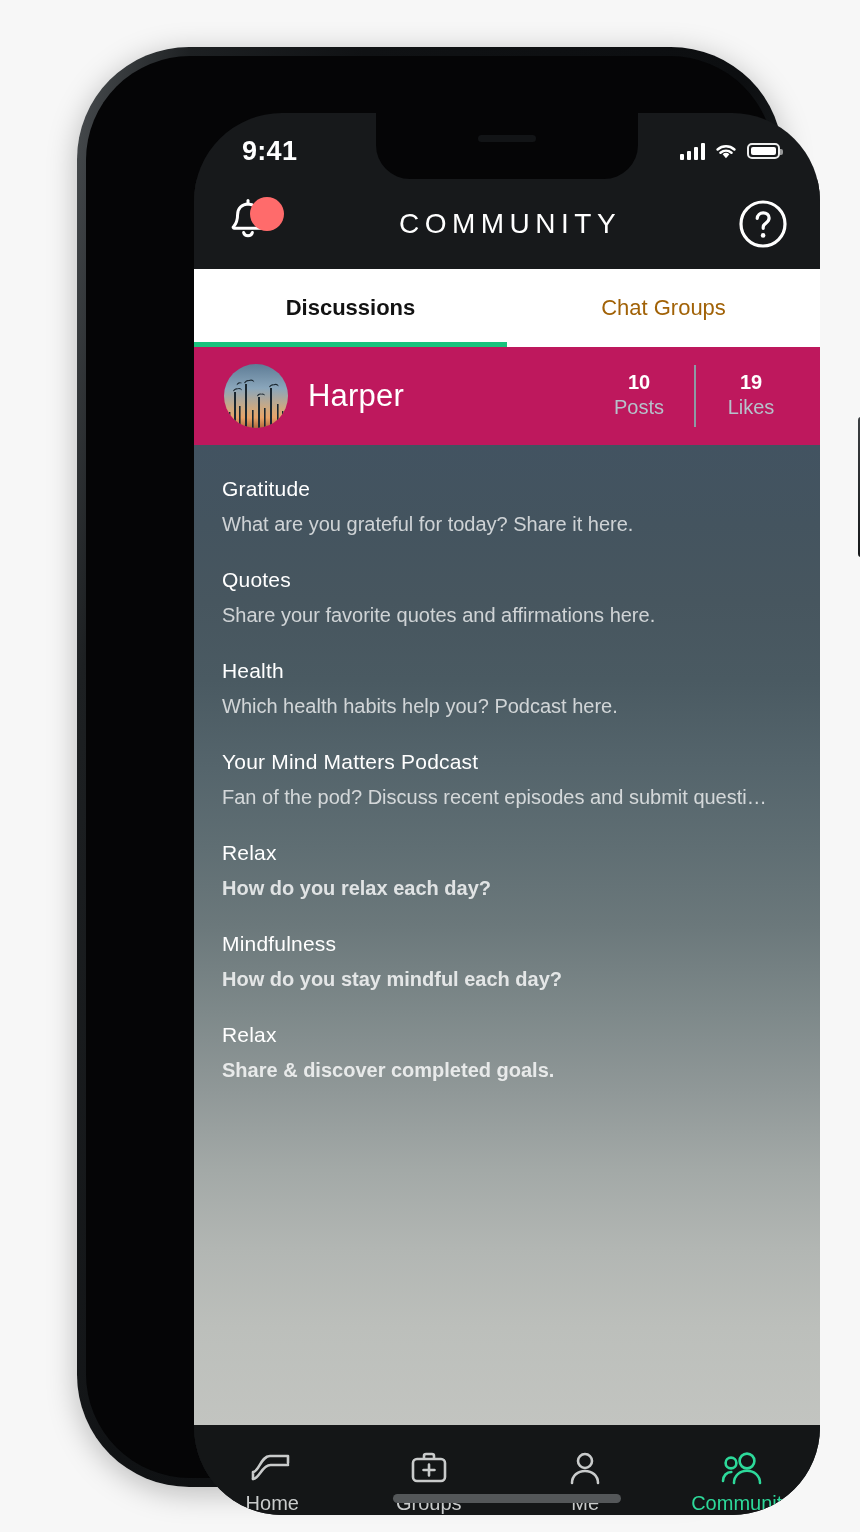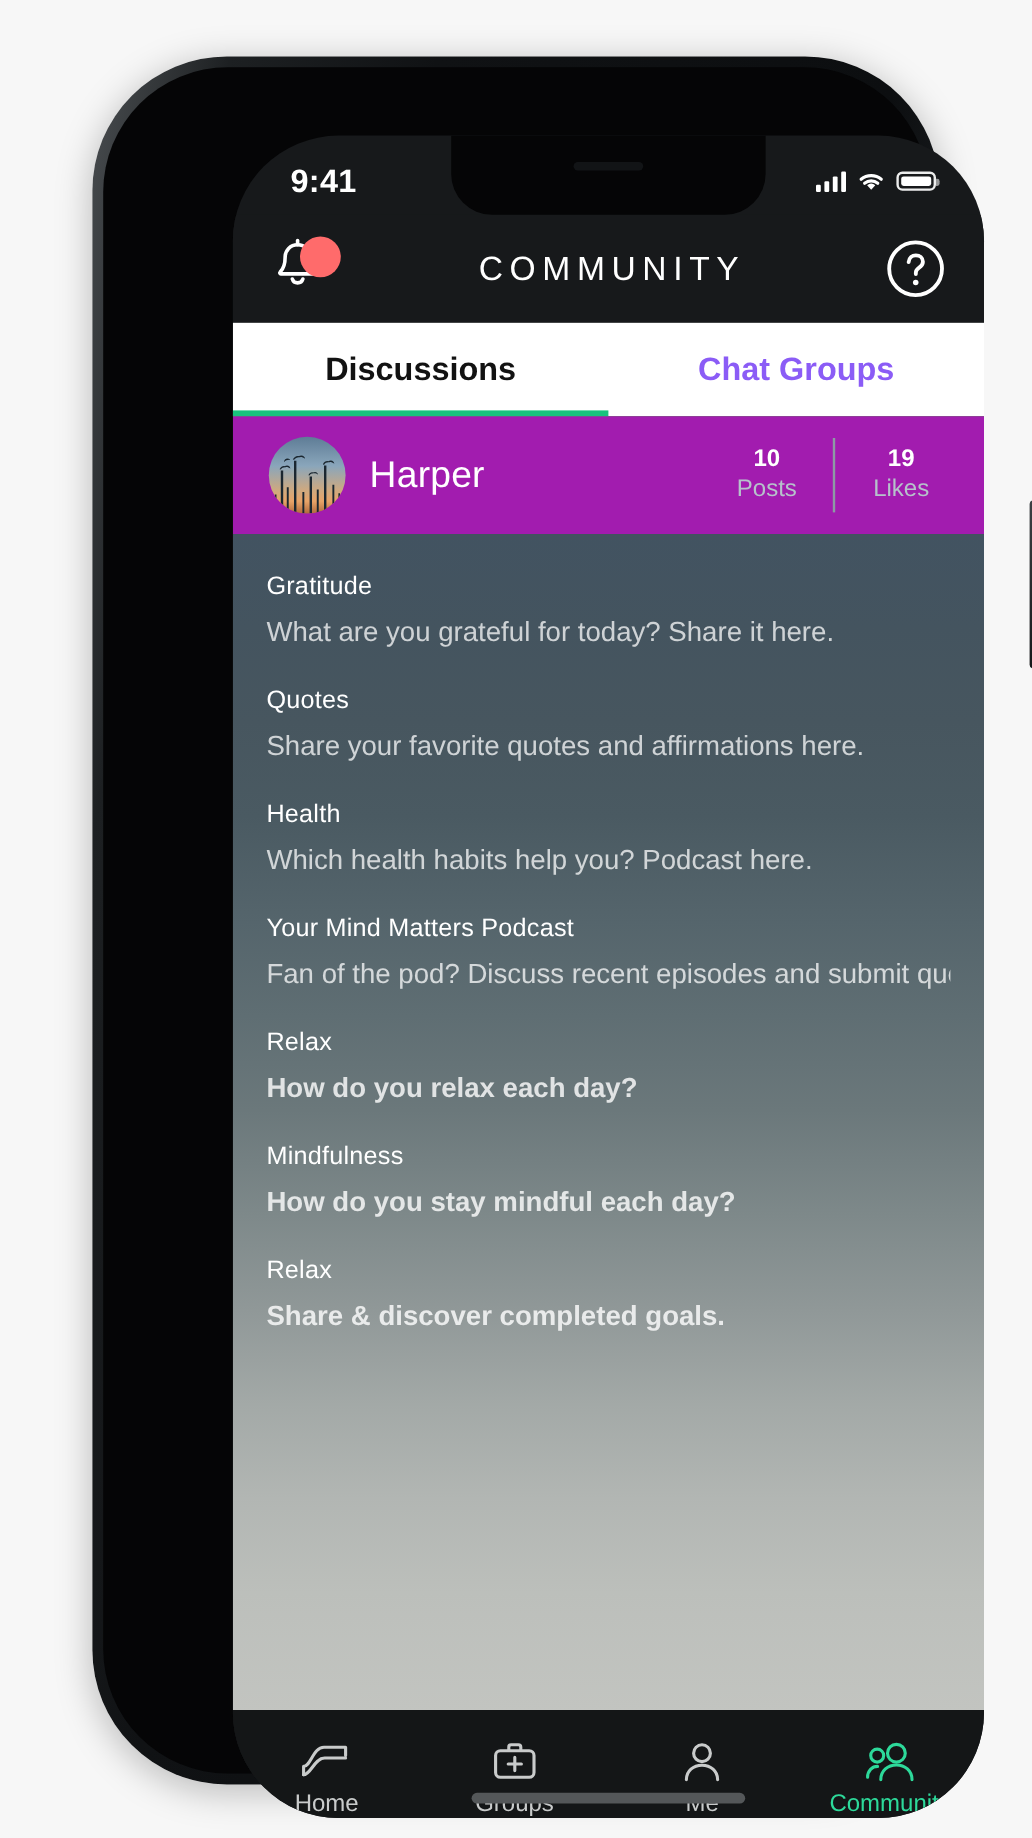--- a/index.html
+++ b/index.html
@@ -94,33 +94,33 @@
   }
   .help-ico { width:50px; height:50px; }
 
   
   .tabs {
     position:absolute; top:156px; left:0; width:626px; height:78px;
     background:#fff; display:flex;
   }
   .tab {
     flex:1; display:flex; align-items:center; justify-content:center;
-    font-size:27px; position:relative;
+    font-size:22px; position:relative;
   }
   .tab.active { color:#121212; font-weight:700; }
-  .tab.idle   { color:#8b5cf6; font-weight:700; }
+  .tab.idle   { color:#a16207; font-weight:400; }
   .tab.active::after {
     content:""; position:absolute; left:0; right:0; bottom:0;
     height:5px; background:var(--accent,#19c37d);
   }
 
   
   .profile {
     position:absolute; top:234px; left:0; width:626px; height:98px;
-    background:#a21caf;
+    background:#be185d;
     display:flex; align-items:center; padding:16px 30px;
   }
   .avatar {
     width:64px; height:64px; border-radius:50%; overflow:hidden;
     flex:none; position:relative;
     background:linear-gradient(180deg,#5e7c96 0%,#8aa6bb 38%,#cfa97f 70%,#e8a368 84%,#b06a3c 100%);
   }
   .avatar svg { position:absolute; inset:0; }
   .uname { color:#fff; font-size:31px; margin-left:20px; font-weight:400; letter-spacing:.2px; }
   .stats { margin-left:auto; display:flex; align-items:center; }
@@ -134,21 +134,21 @@
     position:absolute; top:332px; left:0; width:626px; height:980px;
     background:linear-gradient(180deg,
       #425361 0%, #44545f 8%, #47565f 16%, #4a5a62 24%,
       #55656c 33%, #5f6e73 41%, #6b787b 49%, #7e898a 58%,
       #909898 66%, #a3a9a7 74%, #b2b6b3 82%, #bcbfbb 90%, #c2c4c0 100%);
     padding:0 28px;
   }
   .row { padding-top:32px; }
   .row .t { color:#fff; font-size:21px; font-weight:400; letter-spacing:.2px; }
   .row .s {
-    color:rgba(255,255,255,.74); font-size:23px; margin-top:12px;
+    color:rgba(255,255,255,.74); font-size:20px; margin-top:12px;
     white-space:nowrap; overflow:hidden;
   }
   .row:nth-child(n+5) .s { color:rgba(255,255,255,.8);font-weight:bold; }
 
   
   .tabbar {
     position:absolute; bottom:0; left:0; width:626px; height:90px;
     background:#141617;
     display:flex; align-items:flex-end; padding-top:8px;
   }

